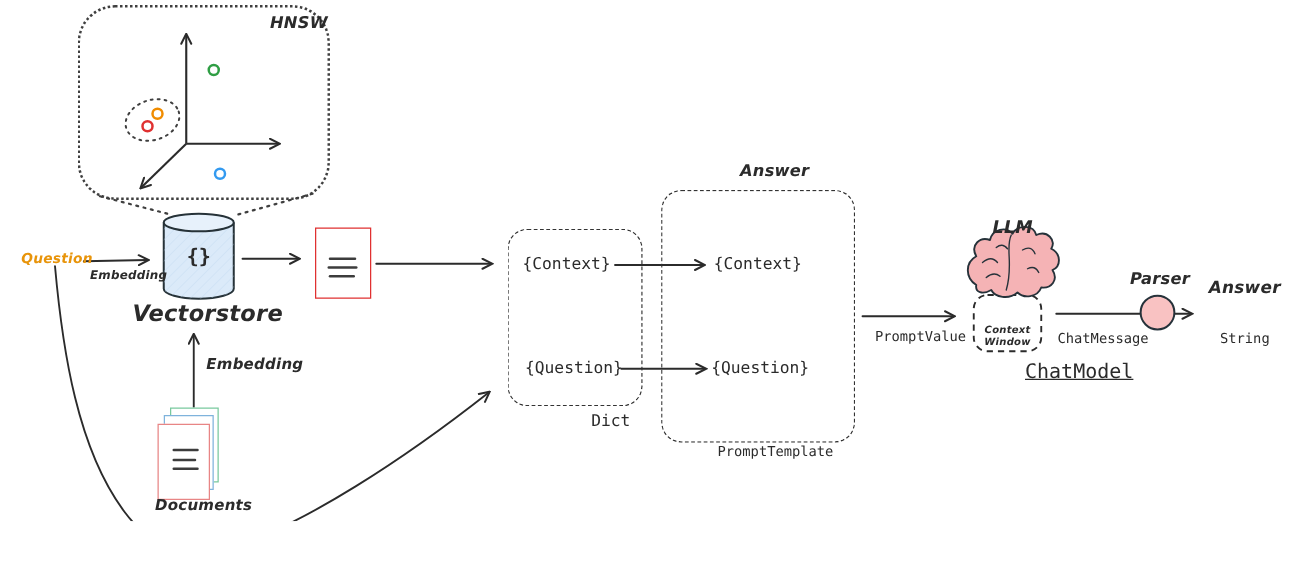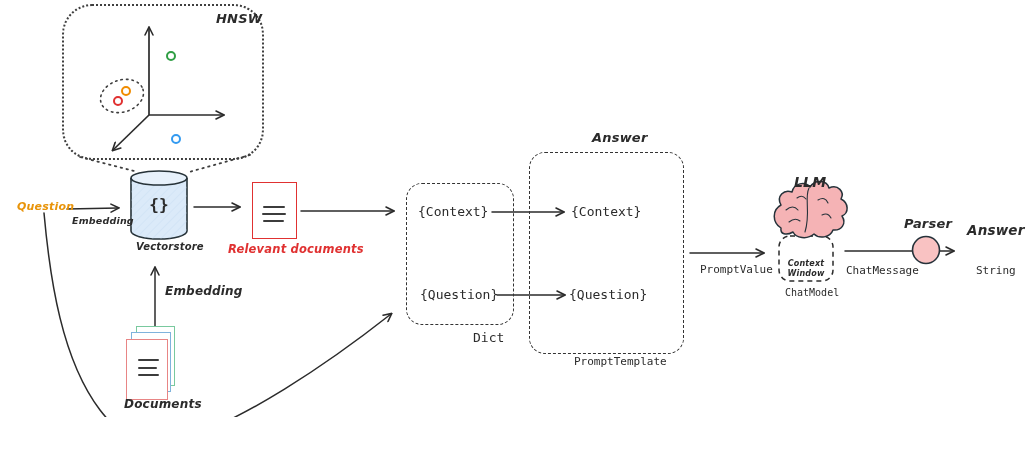--- a/index.html
+++ b/index.html
@@ -12,21 +12,21 @@
   .box{position:absolute;z-index:2;background:transparent;}
 
   
   #hnsw-bubble{left:62px;top:4px;width:198px;height:152px;border:2px dotted #3f3f3f;border-radius:30px;}
   #t-hnsw{left:216px;top:11px;font-size:13px;font-weight:700;}
 
   
   #t-question{left:17px;top:200px;font-size:11px;color:#e8940a;}
   #t-emb1{left:72px;top:215px;font-size:9.5px;}
   #t-braces{left:131px;top:195px;width:56px;text-align:center;font-size:16px;font-weight:700;}
-  #t-vectorstore{left:136px;top:241px;font-size:10px;}
+  #t-vectorstore{left:106px;top:241px;font-size:18px;}
   #t-reldocs{left:228px;top:242px;font-size:11.5px;color:#e03131;}
 
   
   #reldoc{left:252px;top:182px;width:43px;height:55px;border:1.5px solid #e03131;background:#fff;}
   .docline{position:absolute;z-index:3;height:2px;background:#3c3c3c;border-radius:1px;}
 
   
   #dict-box{left:406px;top:183px;width:106px;height:140px;border:1.6px dashed #333;border-radius:16px;}
   #t-dict-ctx{left:418px;top:204px;font-size:13px;}
   #t-dict-q{left:420px;top:287px;font-size:13px;}
@@ -36,21 +36,21 @@
   #prompt-box{left:529px;top:152px;width:153px;height:200px;border:1.6px dashed #333;border-radius:16px;}
   #t-prompt-title{left:592px;top:130px;font-size:13px;}
   #t-prompt-ctx{left:571px;top:204px;font-size:13px;}
   #t-prompt-q{left:569px;top:287px;font-size:13px;}
   #t-prompttemplate{left:574px;top:355px;font-size:11px;}
   #t-promptvalue{left:700px;top:263px;font-size:11px;}
 
   
   #t-llm{left:794px;top:174px;font-size:14px;font-weight:700;}
   #t-ctxwin{left:779px;top:241px;width:54px;text-align:center;font-size:8px;line-height:9.5px;margin-top:18px;}
-  #t-chatmodel{left:785px;top:287px;font-size:10px;}
+  #t-chatmodel{left:820px;top:287px;font-size:16px;text-decoration:underline;}
 
   
   #t-chatmessage{left:846px;top:264px;font-size:11px;}
   #t-parser{left:904px;top:216px;font-size:13px;}
   #t-answer{left:967px;top:222px;font-size:13.5px;}
   #t-string{left:976px;top:264px;font-size:11px;}
 
   
   .page{position:absolute;z-index:2;background:#fff;}
   #page-green{left:136px;top:326px;width:37px;height:58px;border:1.4px solid #79c99e;}
@@ -146,21 +146,20 @@
   <div class="page" id="page-red"></div>
   <div class="docline" style="left:138px;top:359px;width:21px;"></div>
   <div class="docline" style="left:138px;top:367px;width:19px;"></div>
   <div class="docline" style="left:138px;top:374px;width:21px;"></div>
 
   <div class="lbl hand" id="t-hnsw">HNSW</div>
   <div class="lbl hand" id="t-question">Question</div>
   <div class="lbl hand" id="t-emb1">Embedding</div>
   <div class="lbl mono" id="t-braces">{}</div>
   <div class="lbl hand" id="t-vectorstore">Vectorstore</div>
-  <div class="lbl hand" id="t-reldocs">Relevant documents</div>
 
   <div class="lbl mono" id="t-dict-ctx">{Context}</div>
   <div class="lbl mono" id="t-dict-q">{Question}</div>
   <div class="lbl mono" id="t-dict">Dict</div>
 
   <div class="lbl hand" id="t-prompt-title">Answer</div>
   <div class="lbl mono" id="t-prompt-ctx">{Context}</div>
   <div class="lbl mono" id="t-prompt-q">{Question}</div>
   <div class="lbl mono" id="t-prompttemplate">PromptTemplate</div>
   <div class="lbl mono" id="t-promptvalue">PromptValue</div>

